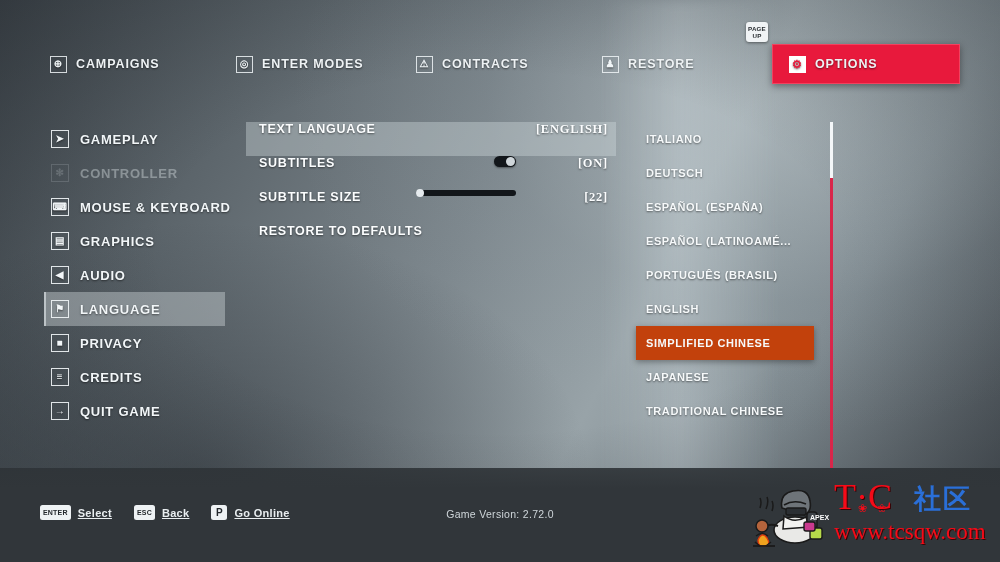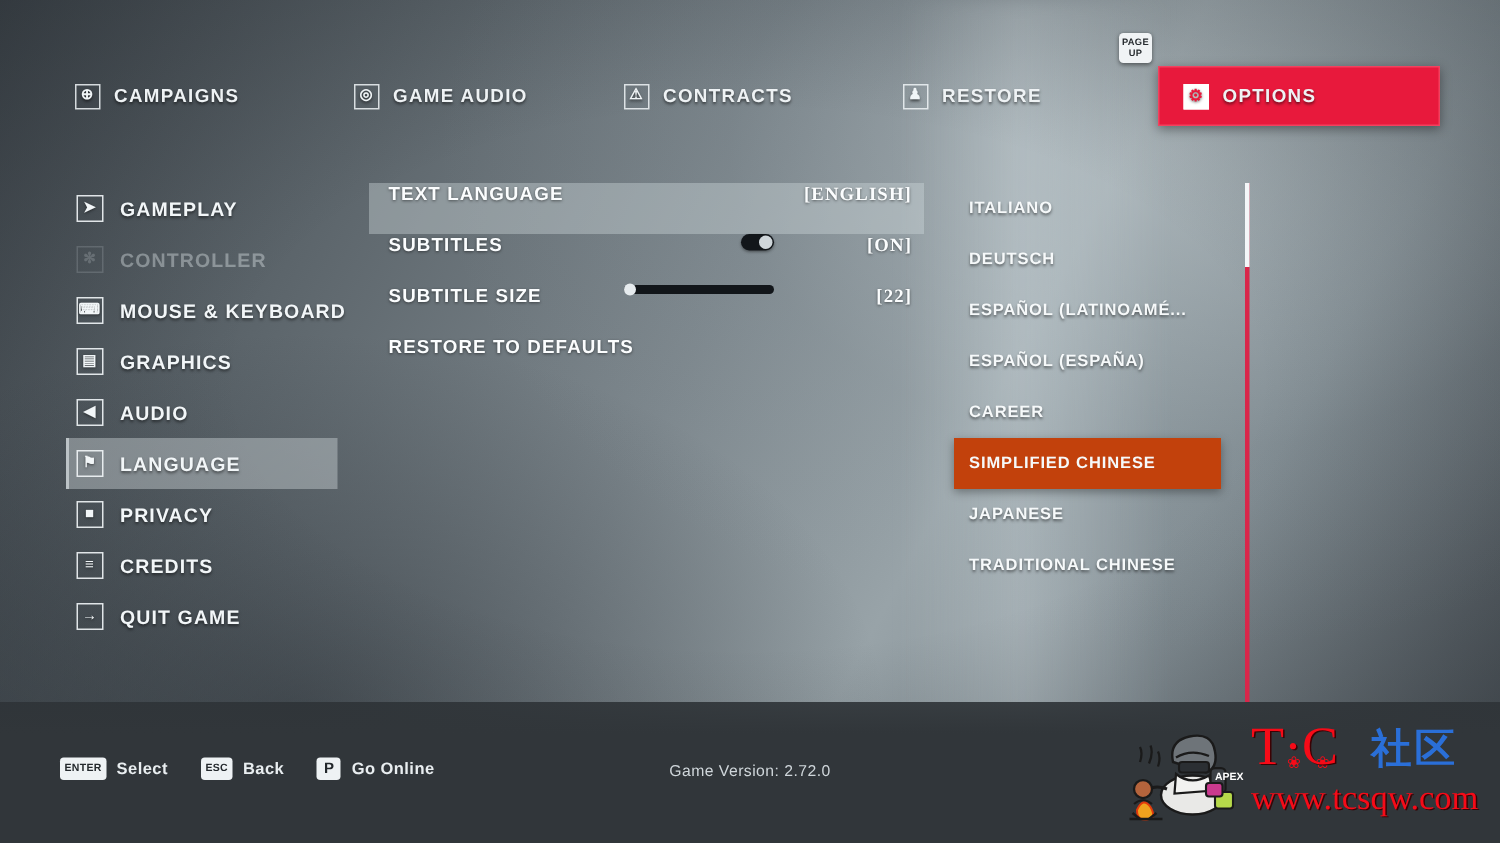--- a/index.html
+++ b/index.html
@@ -154,21 +154,21 @@
   }
   .hint { display: flex; align-items: center; gap: 7px; }
   .keycap {
     min-width: 17px; height: 15px; padding: 0 3px; border-radius: 2.5px;
     background: #eef2f4; color: #23282c;
     font-size: 7px; font-weight: bold; letter-spacing: 0.2px;
     display: flex; align-items: center; justify-content: center;
   }
   .keycap.wide { min-width: 30px; }
   .keycap.p { font-size: 10px; min-width: 16px; }
-  .hint-label { color: #e9eef0; font-size: 11px; font-weight: bold; letter-spacing: 0.3px; }
+  .hint-label { color: #e9eef0; font-size: 11px; font-weight: bold; letter-spacing: 0.3px; text-decoration: underline; }
 
   .version {
     position: absolute; left: 0; top: 40px; width: 1000px; text-align: center;
     color: #cfd6da; font-size: 10.5px; letter-spacing: 0.3px;
   }
 
   
   .watermark { position: absolute; right: 8px; bottom: 12px; width: 250px; height: 72px; }
   .wm-tc {
     position: absolute; left: 92px; top: -4px;
@@ -197,21 +197,21 @@
 <div class="bg-sheen"></div>
 <div class="bg-vignette"></div>
 
 <div class="topnav">
   <div class="navitem" id="nav-campaigns">
     <span class="nicon">⊕</span>
     <span>CAMPAIGNS</span>
   </div>
   <div class="navitem" id="nav-gamemodes">
     <span class="nicon">◎</span>
-    <span>GAME AUDIO</span>
+    <span>ENTER MODES</span>
   </div>
   <div class="navitem" id="nav-contracts">
     <span class="nicon">⚠</span>
     <span>CONTRACTS</span>
   </div>
   <div class="navitem" id="nav-career">
     <span class="nicon">♟</span>
     <span>RESTORE</span>
   </div>
   <div class="navitem active">
@@ -295,27 +295,30 @@
 </div>
 
 <div class="langlist">
   <div class="lang-item">
       <span>ITALIANO</span>
     </div>
   <div class="lang-item">
       <span>DEUTSCH</span>
     </div>
   <div class="lang-item">
+      <span>ESPAÑOL (ESPAÑA)</span>
+    </div>
+  <div class="lang-item">
       <span>ESPAÑOL (LATINOAMÉ...</span>
     </div>
   <div class="lang-item">
-      <span>ESPAÑOL (ESPAÑA)</span>
-    </div>
-  <div class="lang-item">
-      <span>CAREER</span>
+      <span>PORTUGUÊS (BRASIL)</span>
+    </div>
+  <div class="lang-item">
+      <span>ENGLISH</span>
     </div>
   <div class="lang-item selected">
       <span>SIMPLIFIED CHINESE</span>
     </div>
   <div class="lang-item">
       <span>JAPANESE</span>
     </div>
   <div class="lang-item">
       <span>TRADITIONAL CHINESE</span>
     </div>

